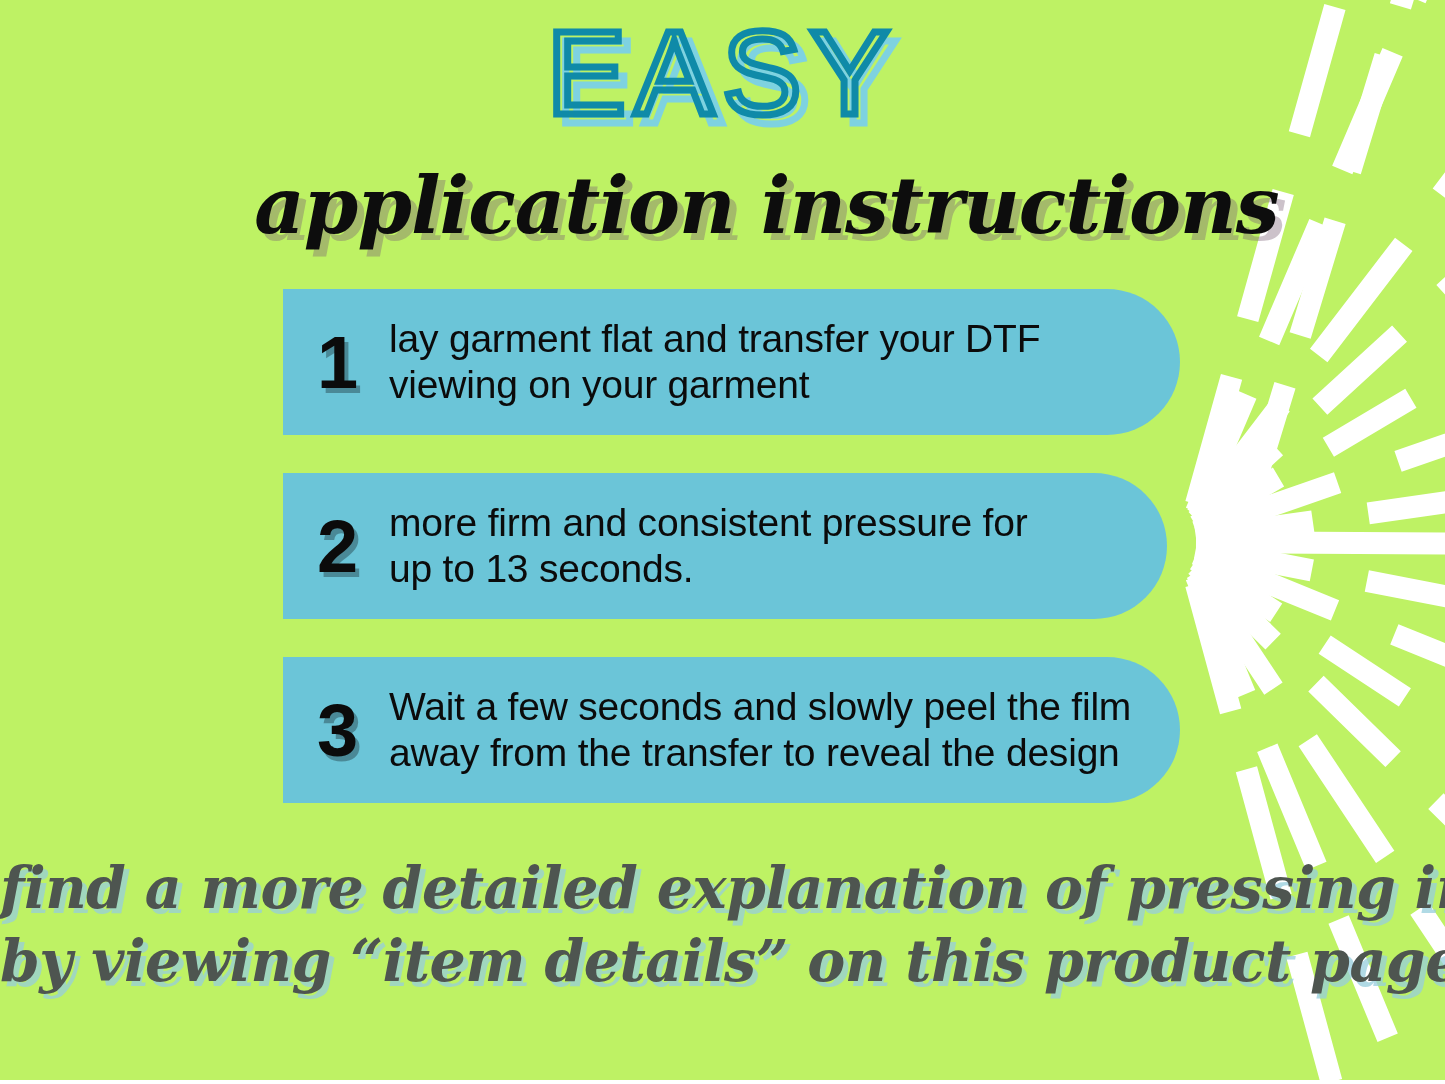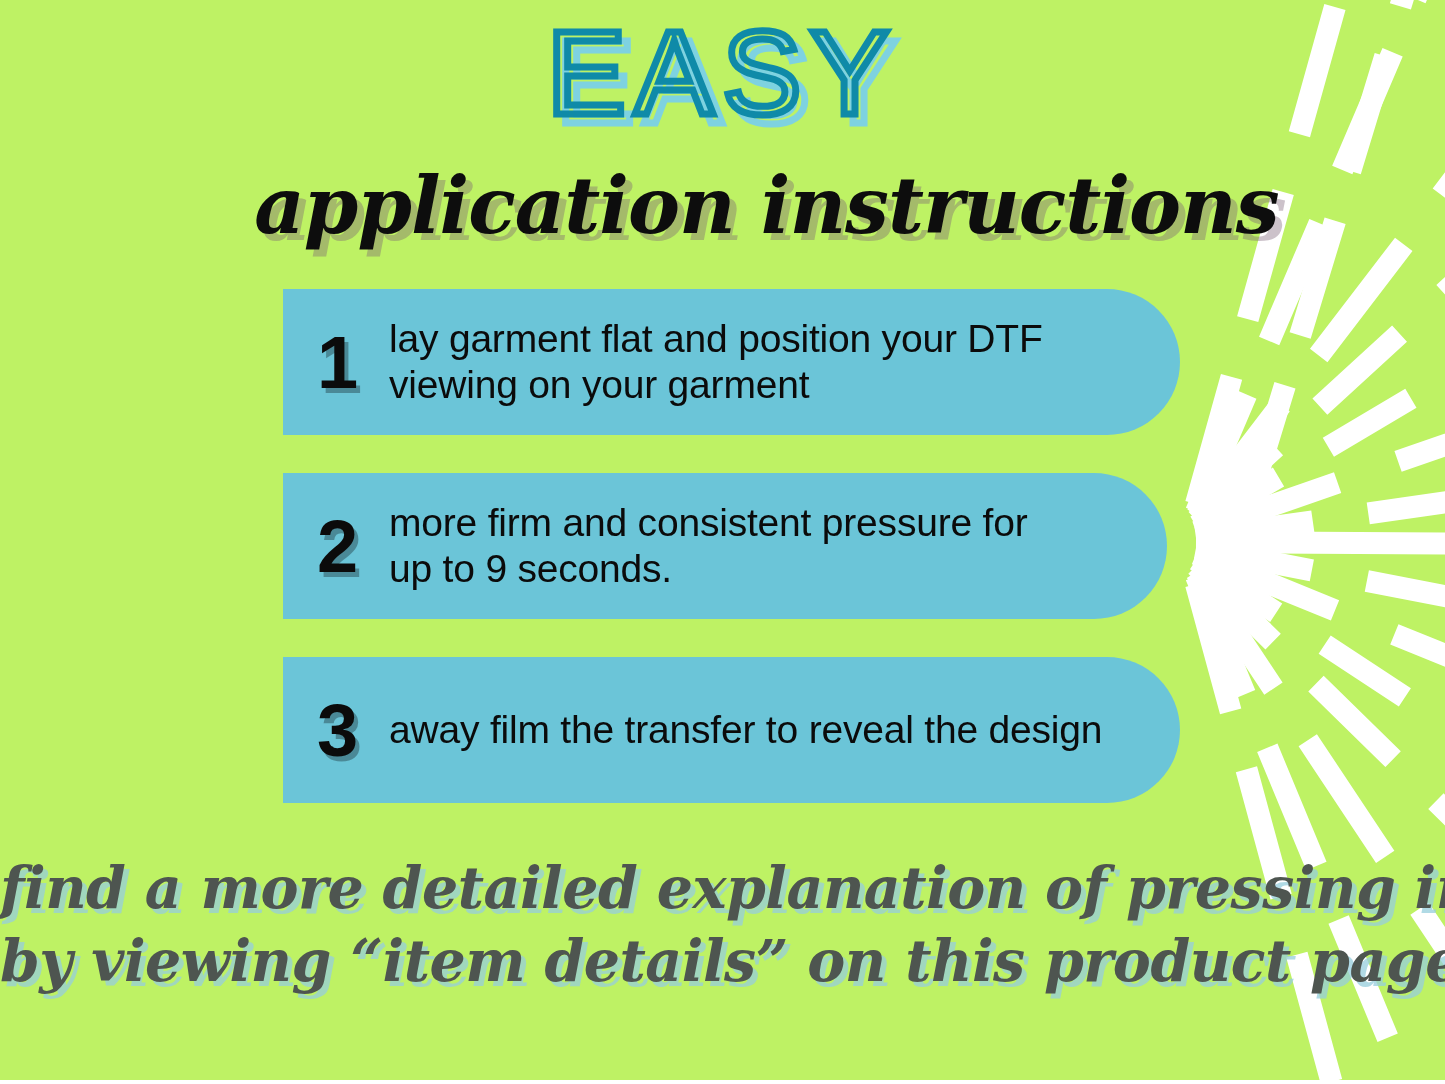--- a/index.html
+++ b/index.html
@@ -176,37 +176,38 @@
     </span>
   </div>
 
   <div class="script-head">application instructions</div>
 
   <div class="steps">
 
     <div class="step step-1">
       <div class="step-num">1</div>
       <div class="step-text">
-        <span>lay garment flat and position your DTF</span>
+        <span>lay garment flat and transfer your DTF</span>
         <span>viewing on your garment</span>
       </div>
     </div>
 
     <div class="step step-2">
       <div class="step-num">2</div>
       <div class="step-text">
         <span>more firm and consistent pressure for</span>
-        <span>up to 9 seconds.</span>
+        <span>up to 13 seconds.</span>
       </div>
     </div>
 
     <div class="step step-3">
       <div class="step-num">3</div>
       <div class="step-text">
-        <span>away film the transfer to reveal the design</span>
+        <span>Wait a few seconds and slowly peel the film</span>
+        <span>away from the transfer to reveal the design</span>
       </div>
     </div>
 
   </div>
 
   <div class="footer">
     <span class="footer-line footer-line-1">find a more detailed explanation of pressing instructions</span>
     <span class="footer-line footer-line-2">by viewing “item details” on this product page!</span>
   </div>
 

